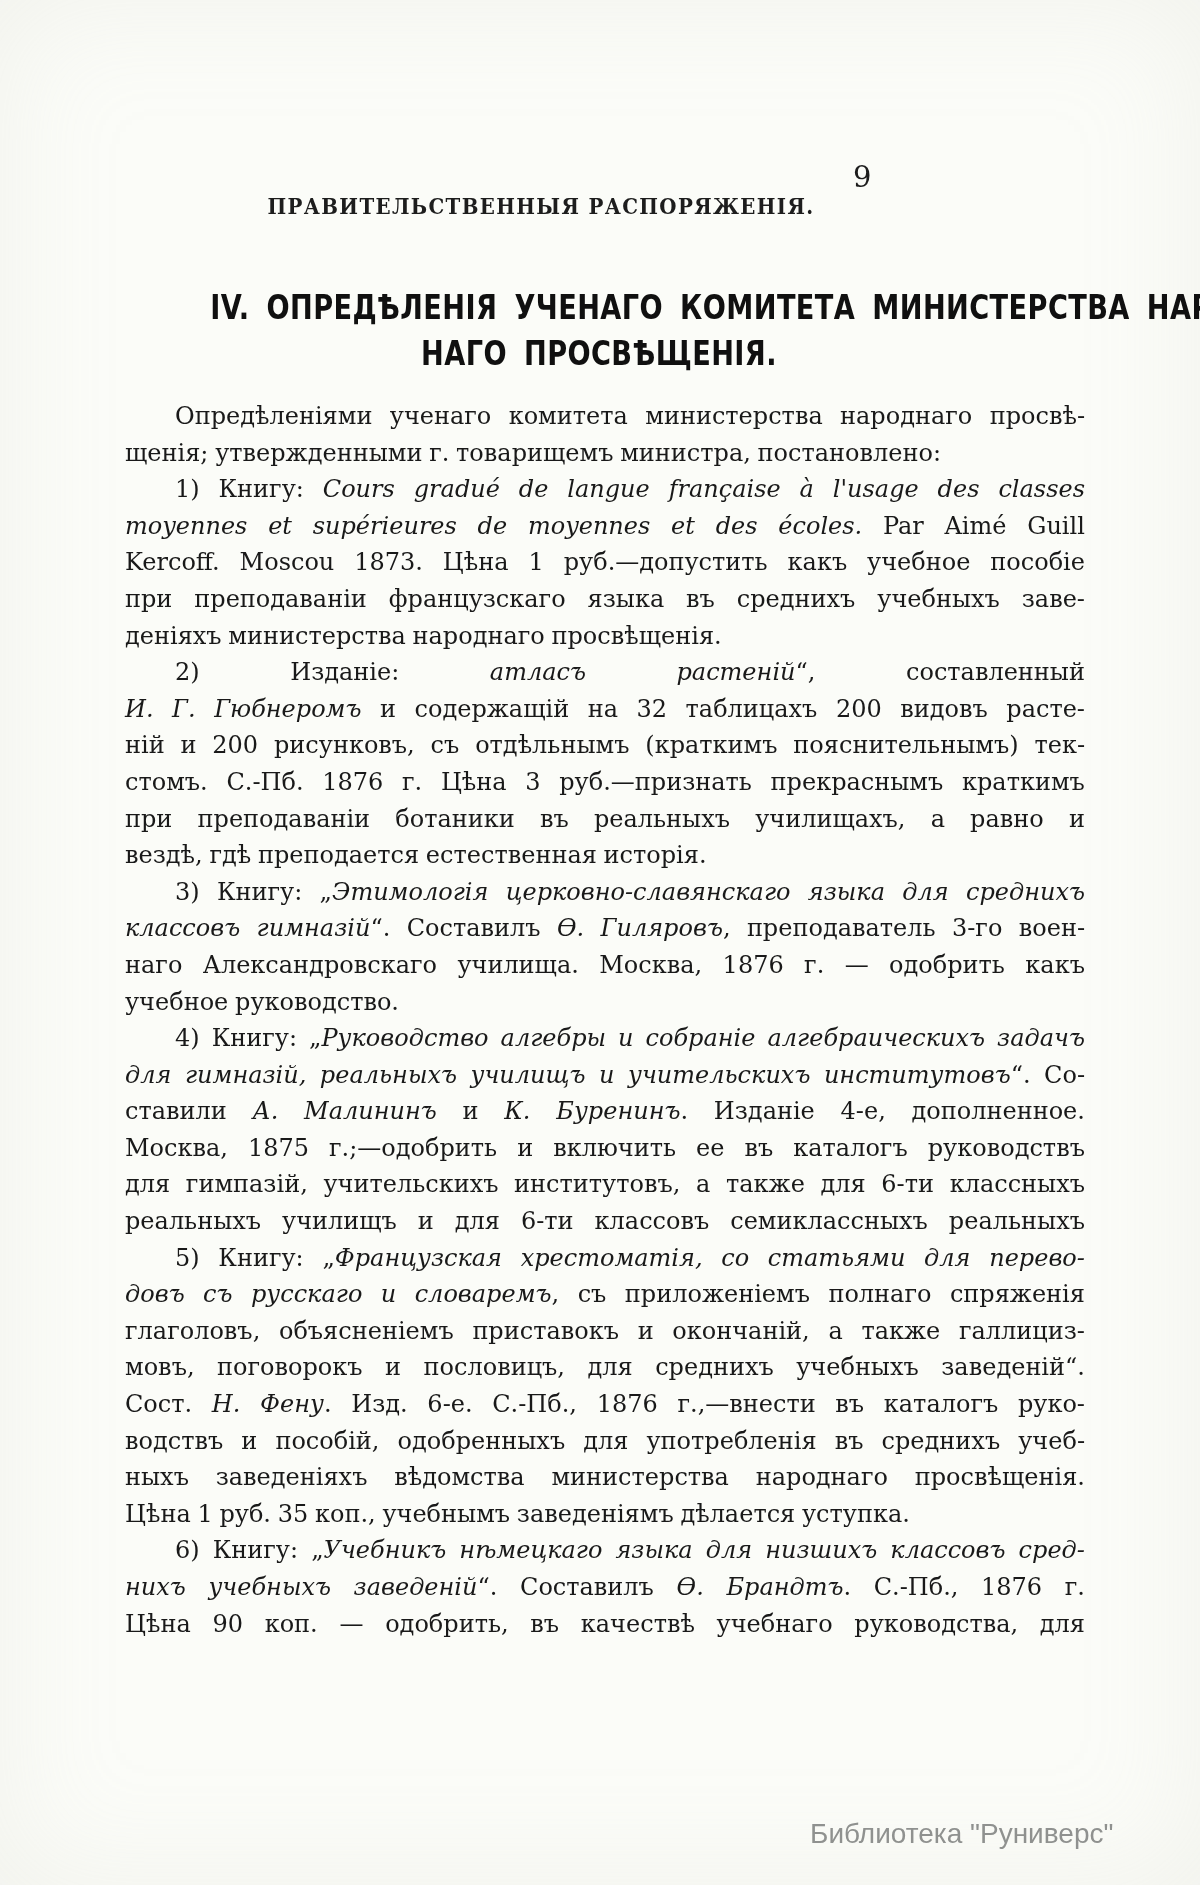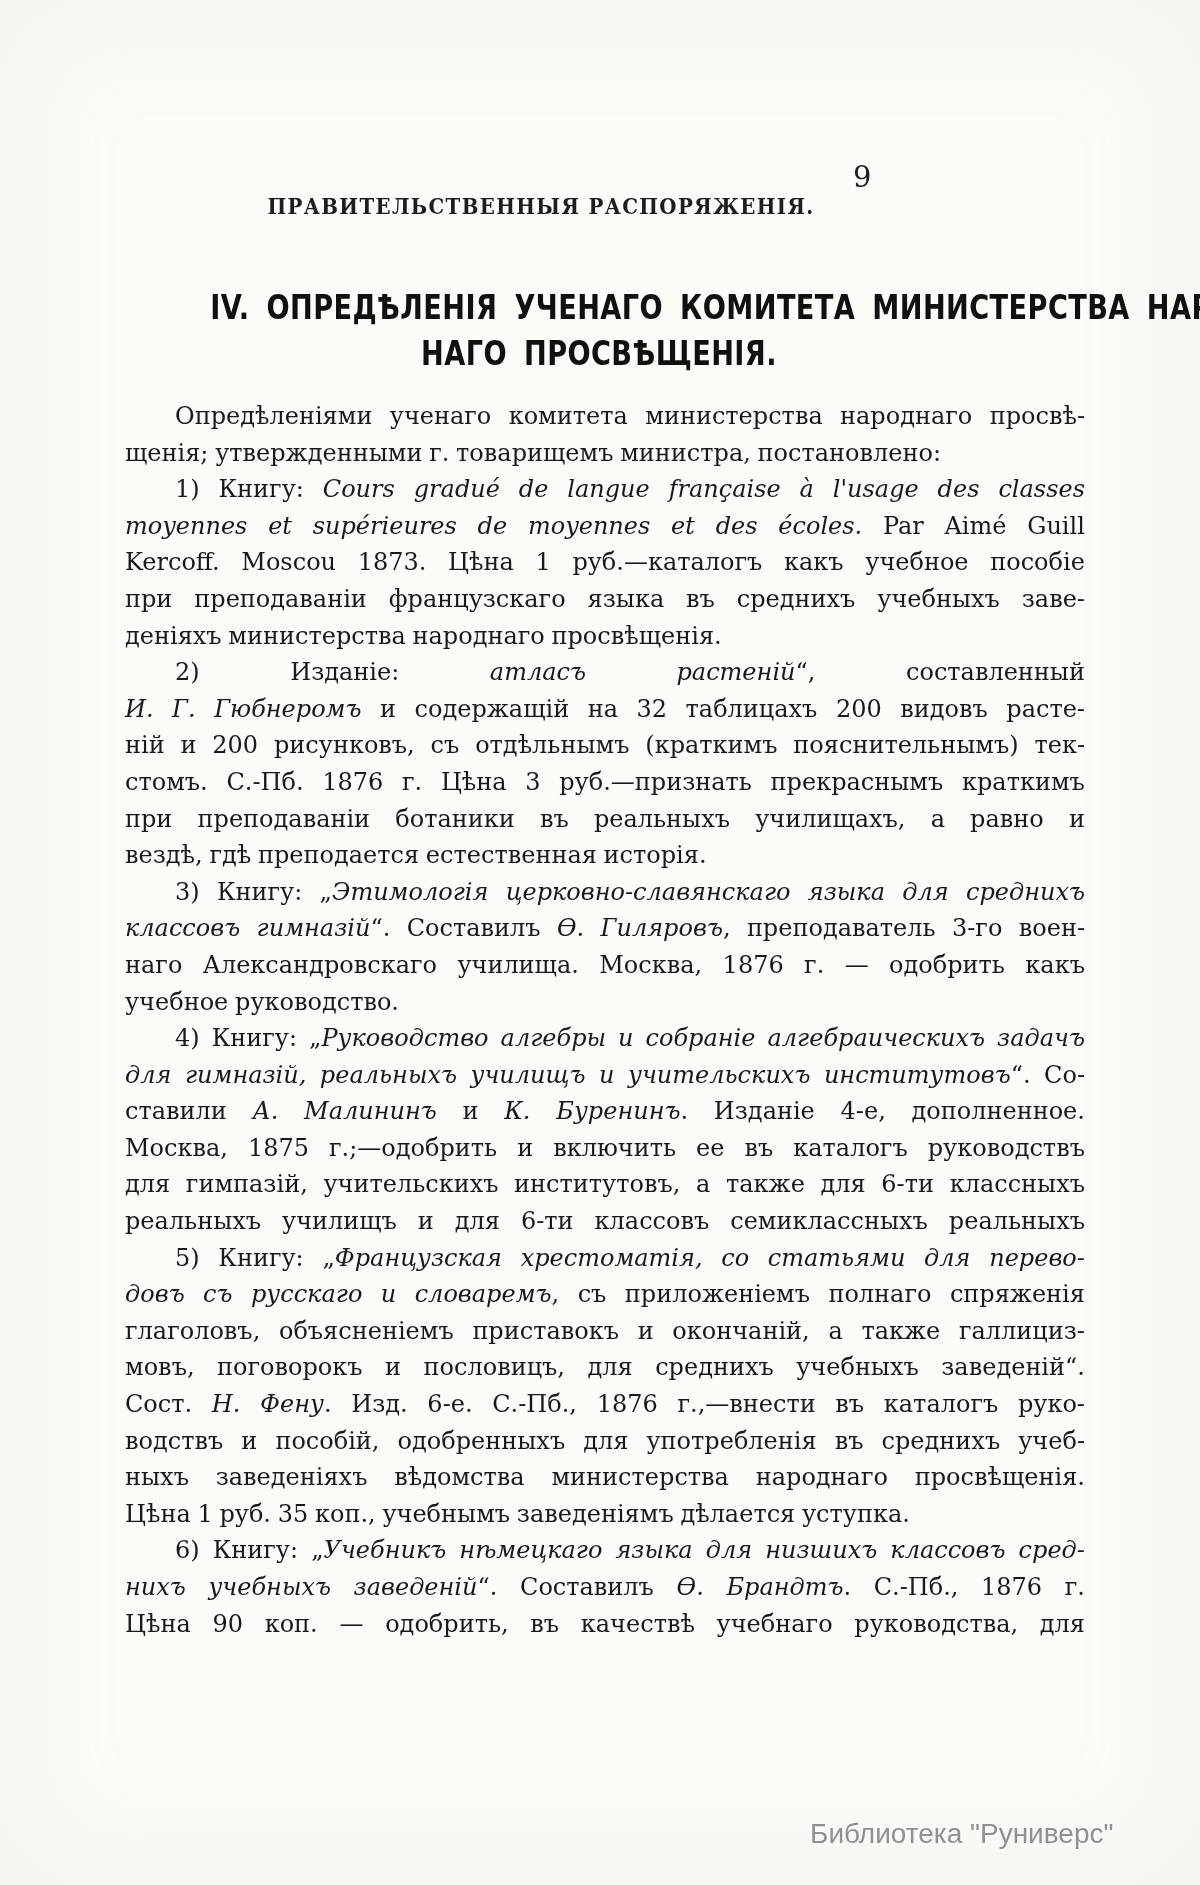--- a/index.html
+++ b/index.html
@@ -118,21 +118,21 @@
         <span class="w"><span>Par</span></span>
         <span class="w"><span>Aimé</span></span>
         <span class="w"><span>Guill</span></span>
       </div>
       <div class="line j">
         <span class="w"><span>Kercoff.</span></span>
         <span class="w"><span>Moscou</span></span>
         <span class="w"><span>1873.</span></span>
         <span class="w"><span>Цѣна</span></span>
         <span class="w"><span>1</span></span>
-        <span class="w"><span>руб.—каталогъ</span></span>
+        <span class="w"><span>руб.—допустить</span></span>
         <span class="w"><span>какъ</span></span>
         <span class="w"><span>учебное</span></span>
         <span class="w"><span>пособіе</span></span>
       </div>
       <div class="line j">
         <span class="w"><span>при</span></span>
         <span class="w"><span>преподаваніи</span></span>
         <span class="w"><span>французскаго</span></span>
         <span class="w"><span>языка</span></span>
         <span class="w"><span>въ</span></span>

